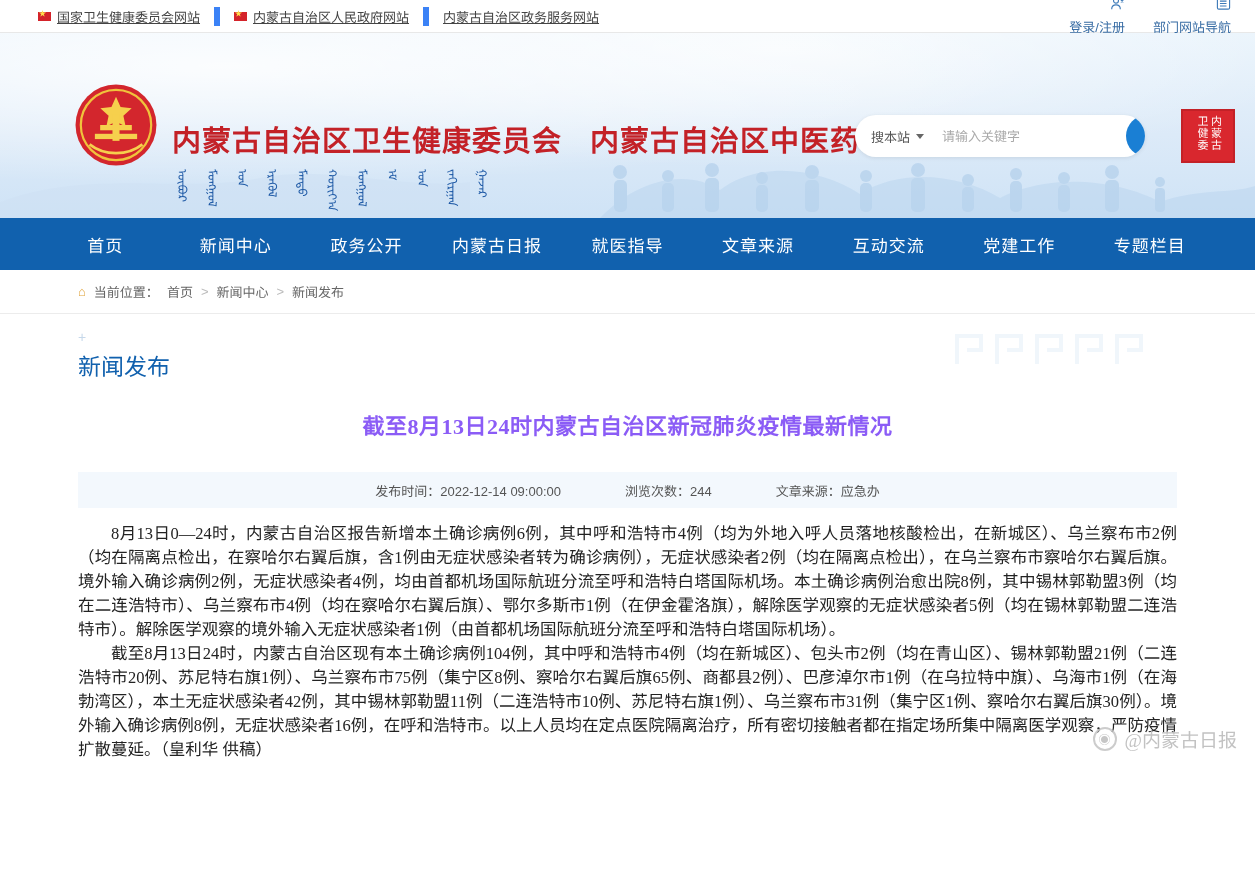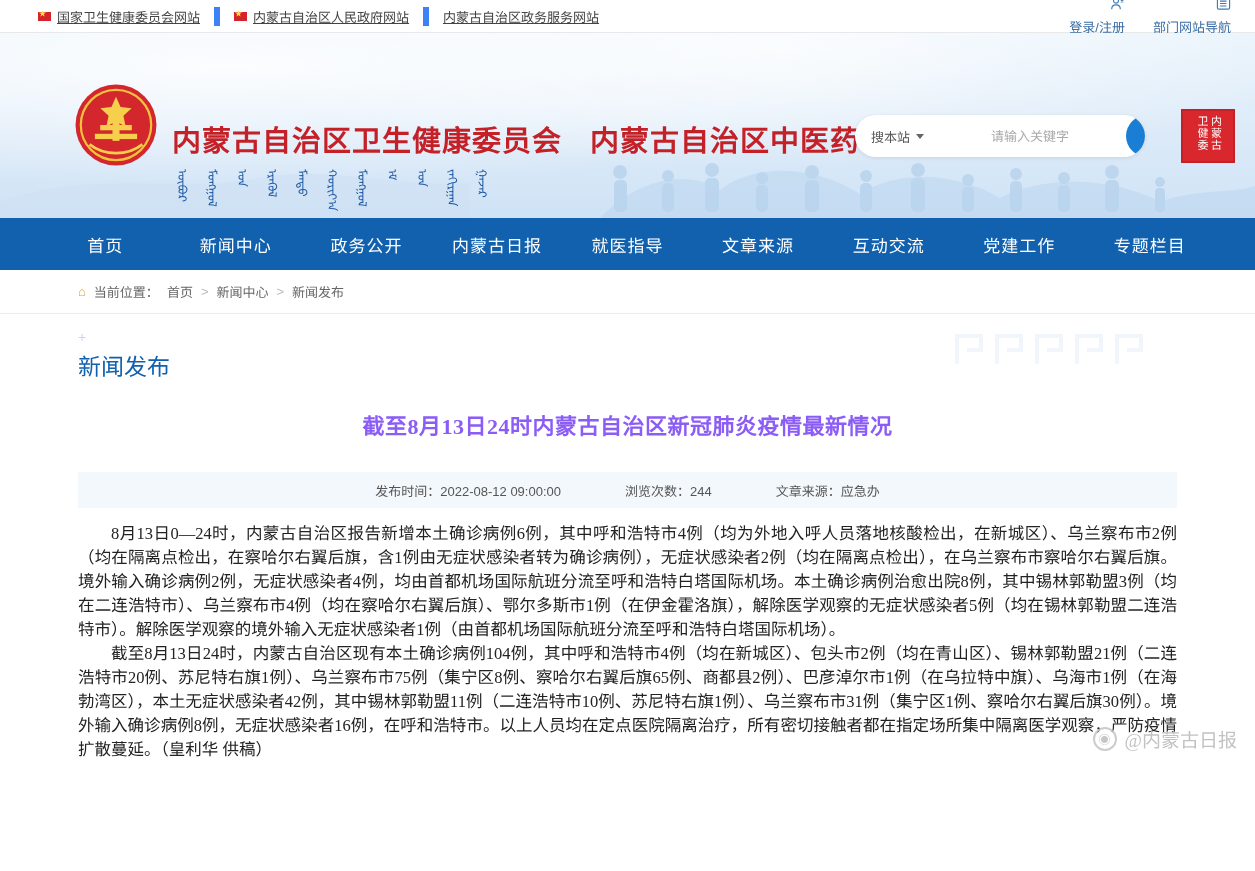--- a/index.html
+++ b/index.html
@@ -117,21 +117,20 @@
     white-space: nowrap;
   }
   .caret { width: 0; height: 0; border-left: 4px solid transparent; border-right: 4px solid transparent; border-top: 5px solid #666; }
   .sep-v { width: 1px; height: 18px; background: #e2e2e2; }
   .s-input {
     border: 0; outline: 0; flex: 1;
     font-size: 13px; color: #333;
     padding: 0 8px;
     font-family: "Liberation Sans", sans-serif;
     background: transparent;
-    text-align: center;
   }
   .s-input::placeholder { color: #aaa; }
   .s-btn {
     width: 82px; height: 42px;
     background: #1a7fd4;
     color: #fff;
     border: 0;
     font-size: 15px;
     border-radius: 21px;
     cursor: pointer;
@@ -395,21 +394,21 @@
         <path d="M168 44 V16 h24 v14 h-14"></path>
       </g>
     </svg>
   </div>
 
   <div class="article">
     <div class="art-title">截至8月13日24时内蒙古自治区新冠肺炎疫情最新情况</div>
 
     <div class="meta">
       <div>
-        <span>发布时间：</span><span>2022-08-12 09:00:00</span>
+        <span>发布时间：</span><span>2022-12-14 09:00:00</span>
       </div>
       <div>
         <span>浏览次数：</span><span>244</span>
       </div>
       <div>
         <span>文章来源：</span><span>应急办</span>
       </div>
     </div>
 
     <div class="content">

